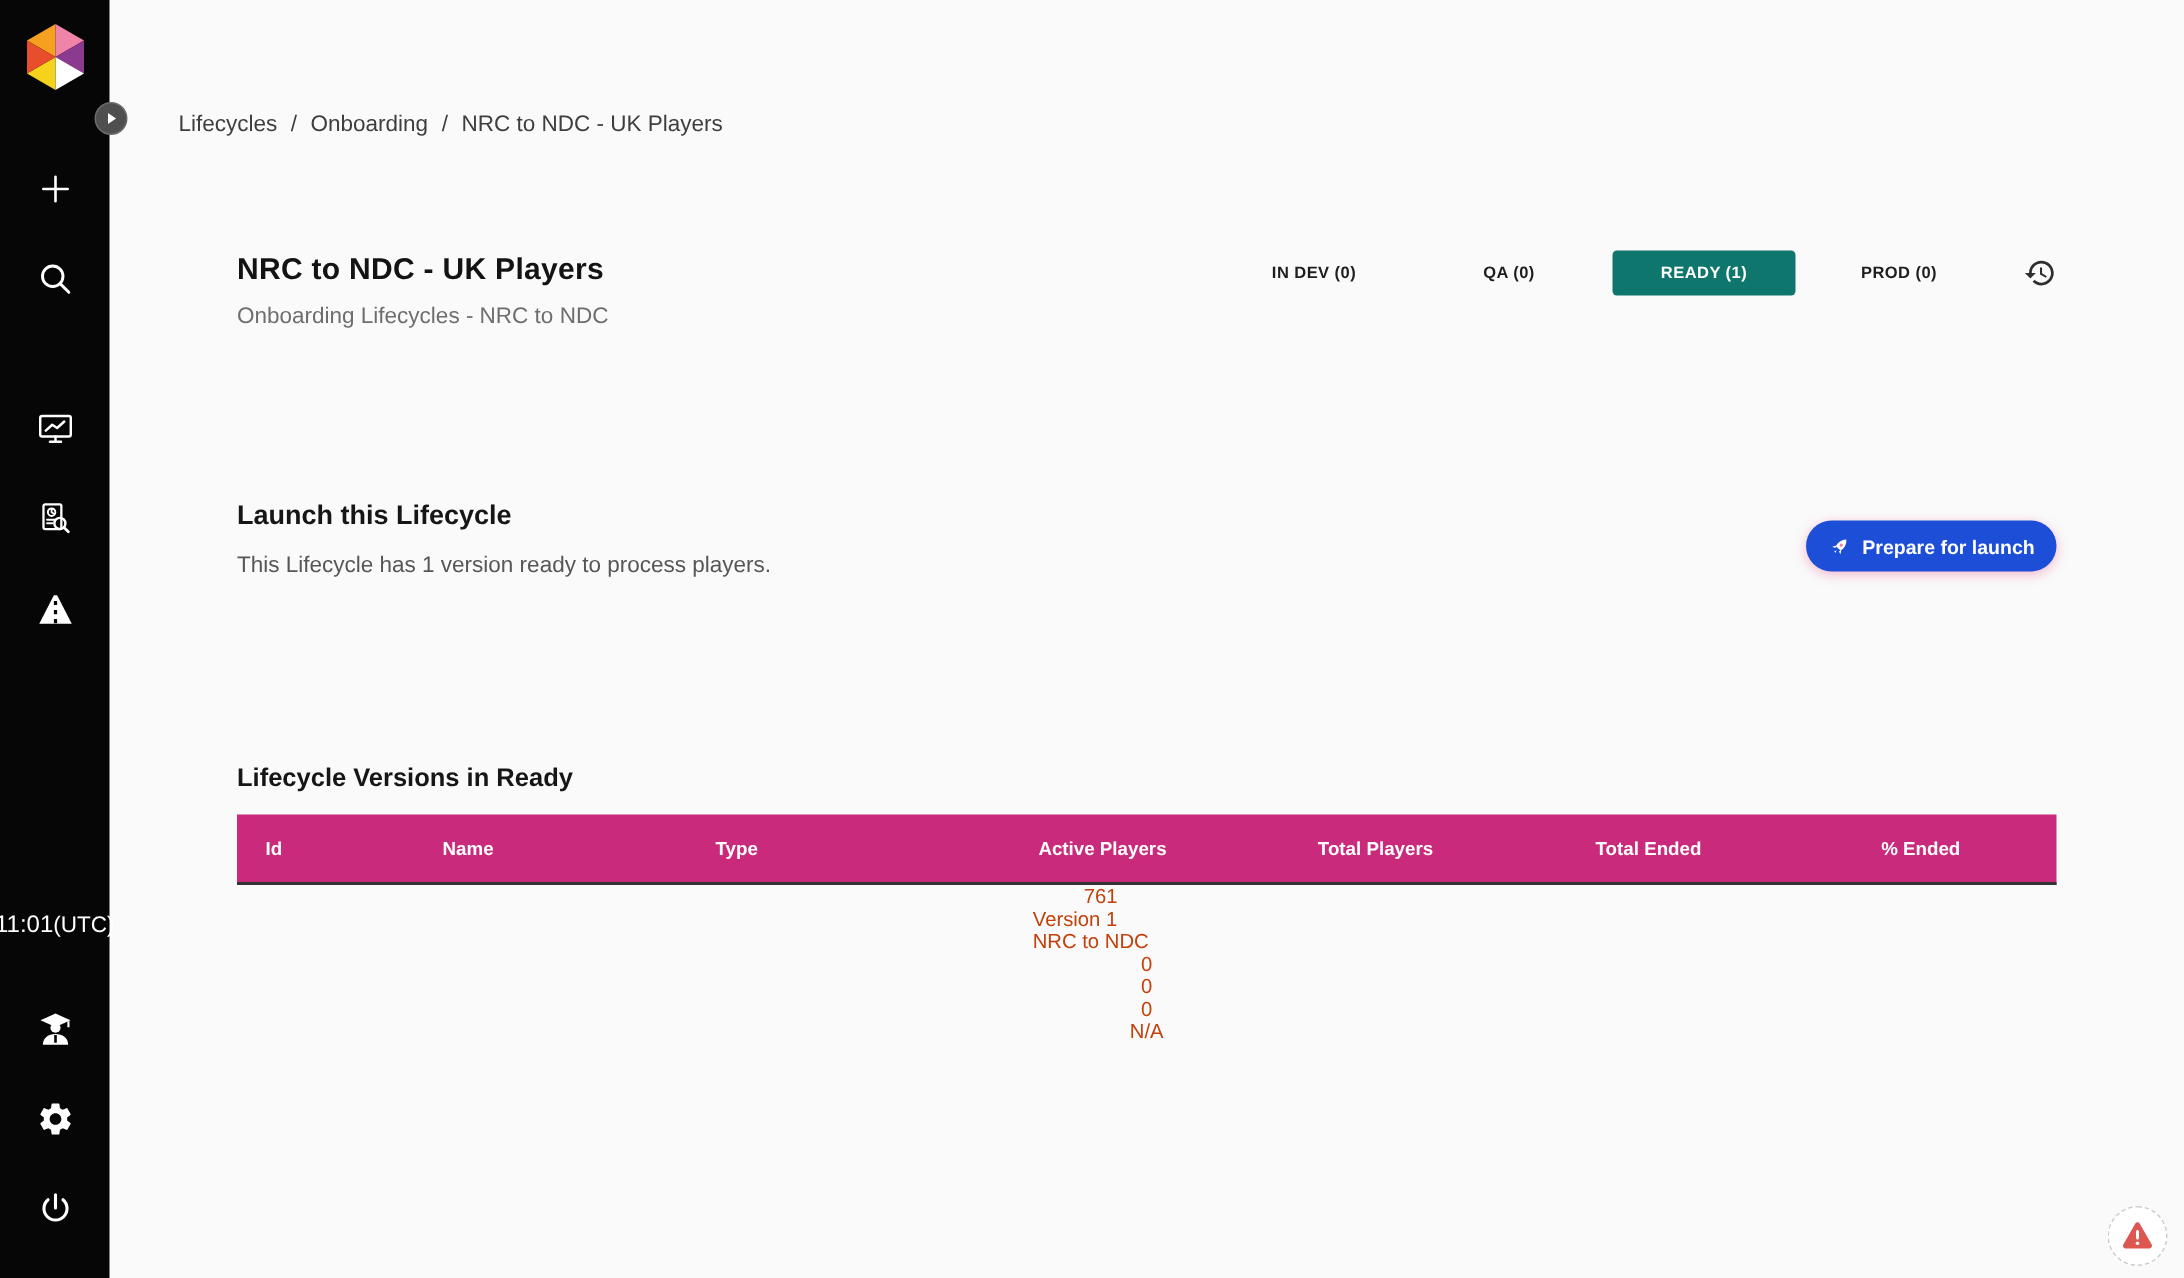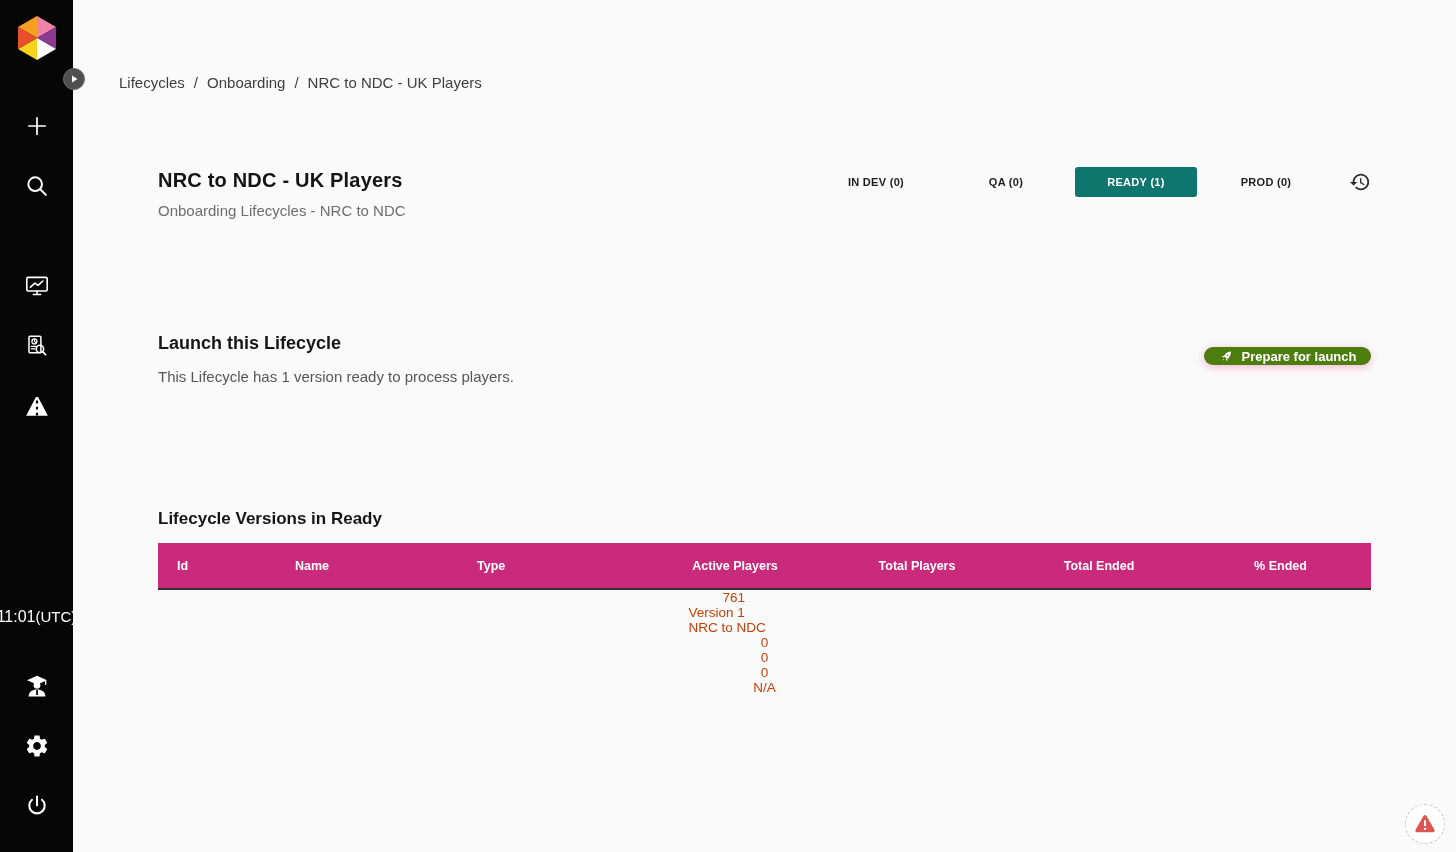--- a/index.html
+++ b/index.html
@@ -38,22 +38,22 @@
 
   .tabs { position:absolute; left:742px; top:167px; display:flex; align-items:center; gap:8px; }
   .tab { width:122px; height:30px; display:flex; align-items:center; justify-content:center;
     font-size:11px; font-weight:700; letter-spacing:.3px; color:#1d1d1d; cursor:pointer; border-radius:3px; }
   .tab.active { background:#0f766e; color:#ffffff; }
   .history-btn { width:26px; height:26px; margin-left:12px; display:flex; align-items:center; justify-content:center; cursor:pointer; }
 
   .launch-heading { position:absolute; left:85px; top:333px; font-size:18px; font-weight:700; color:#161616; }
   .launch-desc { position:absolute; left:85px; top:368px; font-size:15px; color:#565656; }
 
-  .prepare-btn { position:absolute; left:1131px; top:347px; width:167px; height:18px; border-radius:17px;
-    background:#4d7c0f; border:none; color:#ffffff; font-family:inherit; font-size:13px; font-weight:700;
+  .prepare-btn { position:absolute; left:1131px; top:347px; width:167px; height:34px; border-radius:17px;
+    background:#1d4ed8; border:none; color:#ffffff; font-family:inherit; font-size:13px; font-weight:700;
     display:flex; align-items:center; justify-content:center; gap:8px; cursor:pointer;
     box-shadow:0 2px 8px rgba(238,127,169,.55); }
 
   .versions-heading { position:absolute; left:85px; top:509px; font-size:17px; font-weight:700; color:#161616; }
 
   .vtable { position:absolute; left:85px; top:543px; width:1213px; }
   .thead { display:flex; align-items:center; height:47px; background:#C92A7B; color:#ffffff;
     font-size:12.5px; font-weight:700; border-bottom:2px solid #323232; }
   .trow { display:flex; align-items:center; height:48px; color:#c2410c; font-size:13.5px; cursor:pointer;flex-direction:column; }
   .c1 { width:122px; padding-left:19px; text-align:left; }

